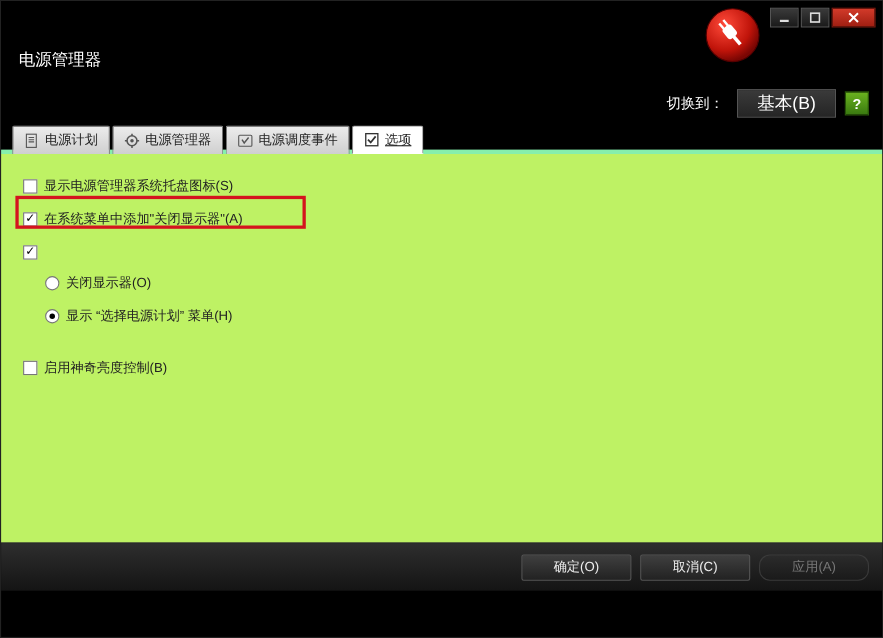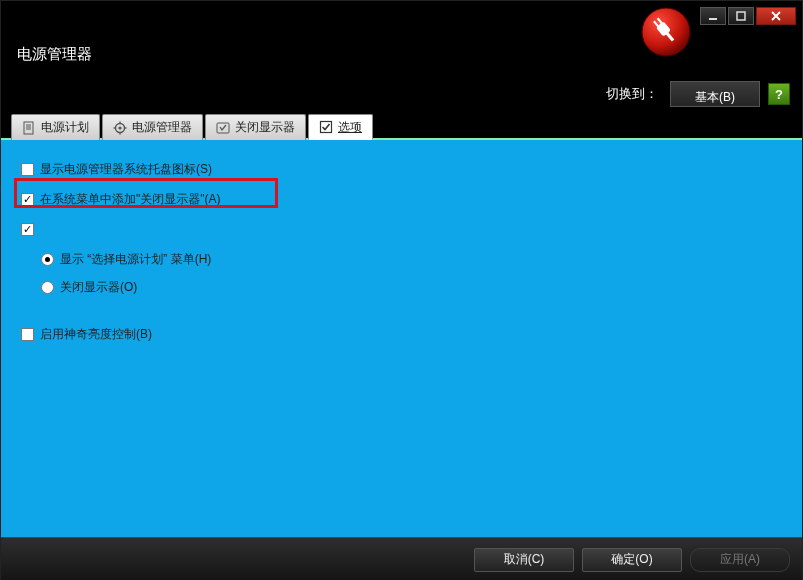--- a/index.html
+++ b/index.html
@@ -73,23 +73,23 @@
     color: #fff;
     font-size: 13px;
   }
   .switch-label { margin-right: 4px; }
   .basic-btn {
     width: 90px;
     height: 26px;
     background: linear-gradient(#3a3a3a,#252525);
     border: 1px solid #555;
     color: #fff;
-    font-size: 12px;
-    display: flex;
-    align-items: flex-end;
+    font-size: 16px;
+    display: flex;
+    align-items: center;
     justify-content: center;
     cursor: pointer;
   }
   .help-btn {
     width: 22px;
     height: 22px;
     background: linear-gradient(#6ab21f,#3a7a10);
     border: 1px solid #2a5a08;
     color: #fff;
     font-size: 13px;
@@ -97,21 +97,21 @@
     display: flex;
     align-items: center;
     justify-content: center;
     cursor: pointer;
   }
   .tabs {
     display: flex;
     background: #000;
     height: 28px;
     padding-left: 10px;
-    border-bottom: 2px solid #86efac;
+    border-bottom: 4px solid #86efac;
   }
   .tab {
     height: 26px;
     padding: 0 10px;
     margin-top: 2px;
     background: linear-gradient(#ececec,#cfcfcf);
     border: 1px solid #888;
     border-bottom: none;
     display: flex;
     align-items: center;
@@ -125,22 +125,22 @@
   .tab.active {
     background: #fff;
     border-bottom: 1px solid #fff;
     position: relative;
     z-index: 2;
     text-decoration: underline;
   }
   .tab-icon { width: 14px; height: 14px; display:flex; align-items:center; justify-content:center; }
   .tab-icon svg { width: 14px; height: 14px; }
   .content {
-    background: #0ea5e9;
-    height: 397px;
+    background: #bef264;
+    height: 353px;
     padding: 16px 20px;
     font-size: 12px;
     color: #222;
     position: relative;
     border-top: none;
   }
   .opt-row {
     display: flex;
     align-items: center;
     height: 26px;
@@ -289,21 +289,21 @@
       </span>
       <span>电源管理器</span>
     </div>
     <div class="tab">
       <span class="tab-icon">
         <svg viewBox="0 0 14 14">
             <rect x="1" y="2" width="12" height="10" rx="1" fill="none" stroke="#555" stroke-width="1"></rect>
             <path d="M4 6 L6 9 L10 4" fill="none" stroke="#555" stroke-width="1.3"></path>
           </svg>
       </span>
-      <span>关闭显示器</span>
+      <span>电源调度事件</span>
     </div>
     <div class="tab active">
       <span class="tab-icon">
         <svg viewBox="0 0 14 14">
             <rect x="1.5" y="1.5" width="11" height="11" fill="none" stroke="#333" stroke-width="1.2"></rect>
             <path d="M3.5 7 L6 9.5 L10.5 4" fill="none" stroke="#333" stroke-width="1.6"></path>
           </svg>
       </span>
       <span>选项</span>
     </div>
@@ -318,43 +318,43 @@
 
     <div class="opt-row" style="margin-top:4px">
       <span class="checkbox checked"></span>
       <span>在系统菜单中添加"关闭显示器"(A)</span>
     </div>
 
     <div class="opt-row" style="margin-top:4px">
       <span class="checkbox checked"></span>
     </div>
 
+    <div class="opt-row indent-1" style="margin-top:2px">
+      <span class="radio"></span>
+      <span>关闭显示器(O)</span>
+    </div>
+
     <div class="opt-row indent-1" style="margin-top:4px">
       <span class="radio checked"></span>
       <span>显示 “选择电源计划” 菜单(H)</span>
     </div>
 
-    <div class="opt-row indent-1" style="margin-top:2px">
-      <span class="radio"></span>
-      <span>关闭显示器(O)</span>
-    </div>
-
     <div class="opt-row" style="margin-top:21px">
       <span class="checkbox"></span>
       <span>启用神奇亮度控制(B)</span>
     </div>
 
     <div class="highlight-box"></div>
   </div>
 
   <div class="footer">
     <div class="footer-btn">
+      <span>确定(O)</span>
+    </div>
+    <div class="footer-btn">
       <span>取消(C)</span>
-    </div>
-    <div class="footer-btn">
-      <span>确定(O)</span>
     </div>
     <div class="footer-btn disabled">
       <span>应用(A)</span>
     </div>
   </div>
 
 </div>
 
 </body></html>

